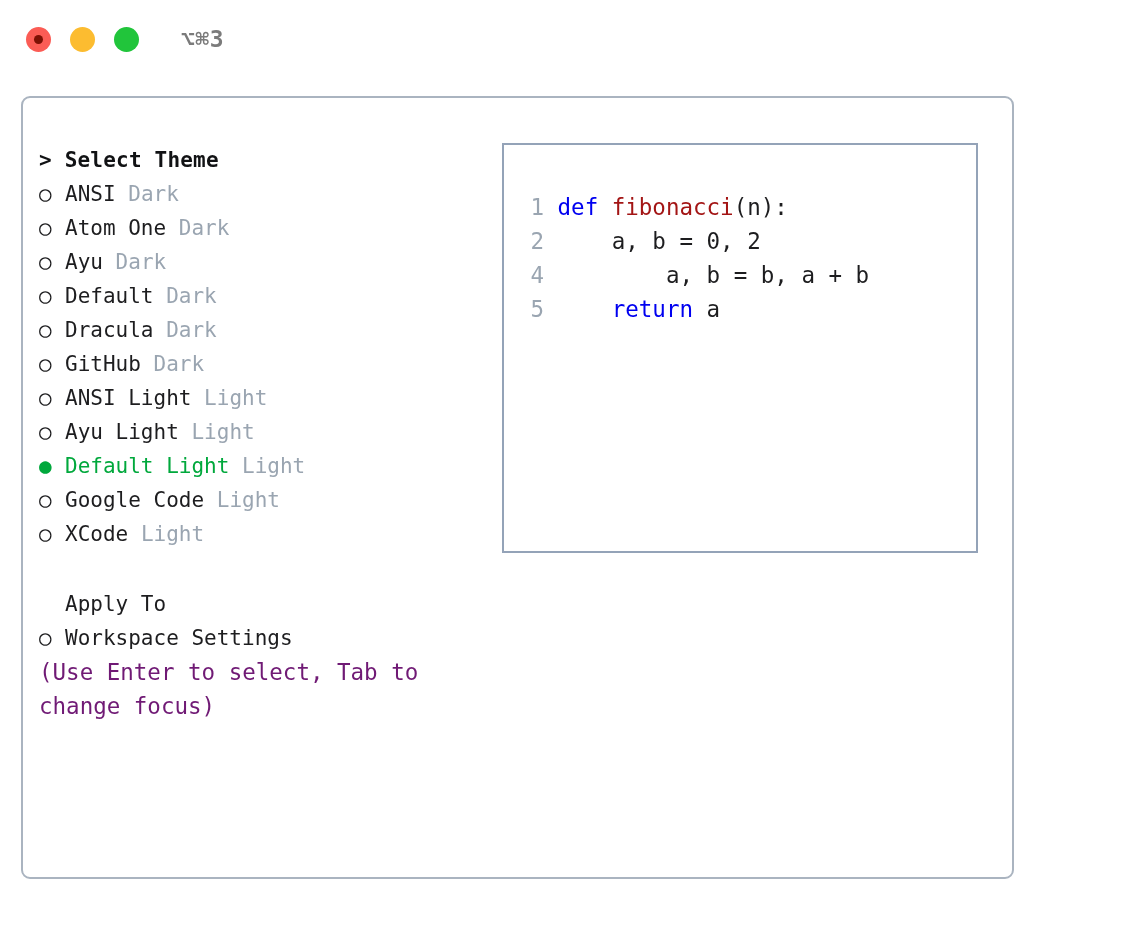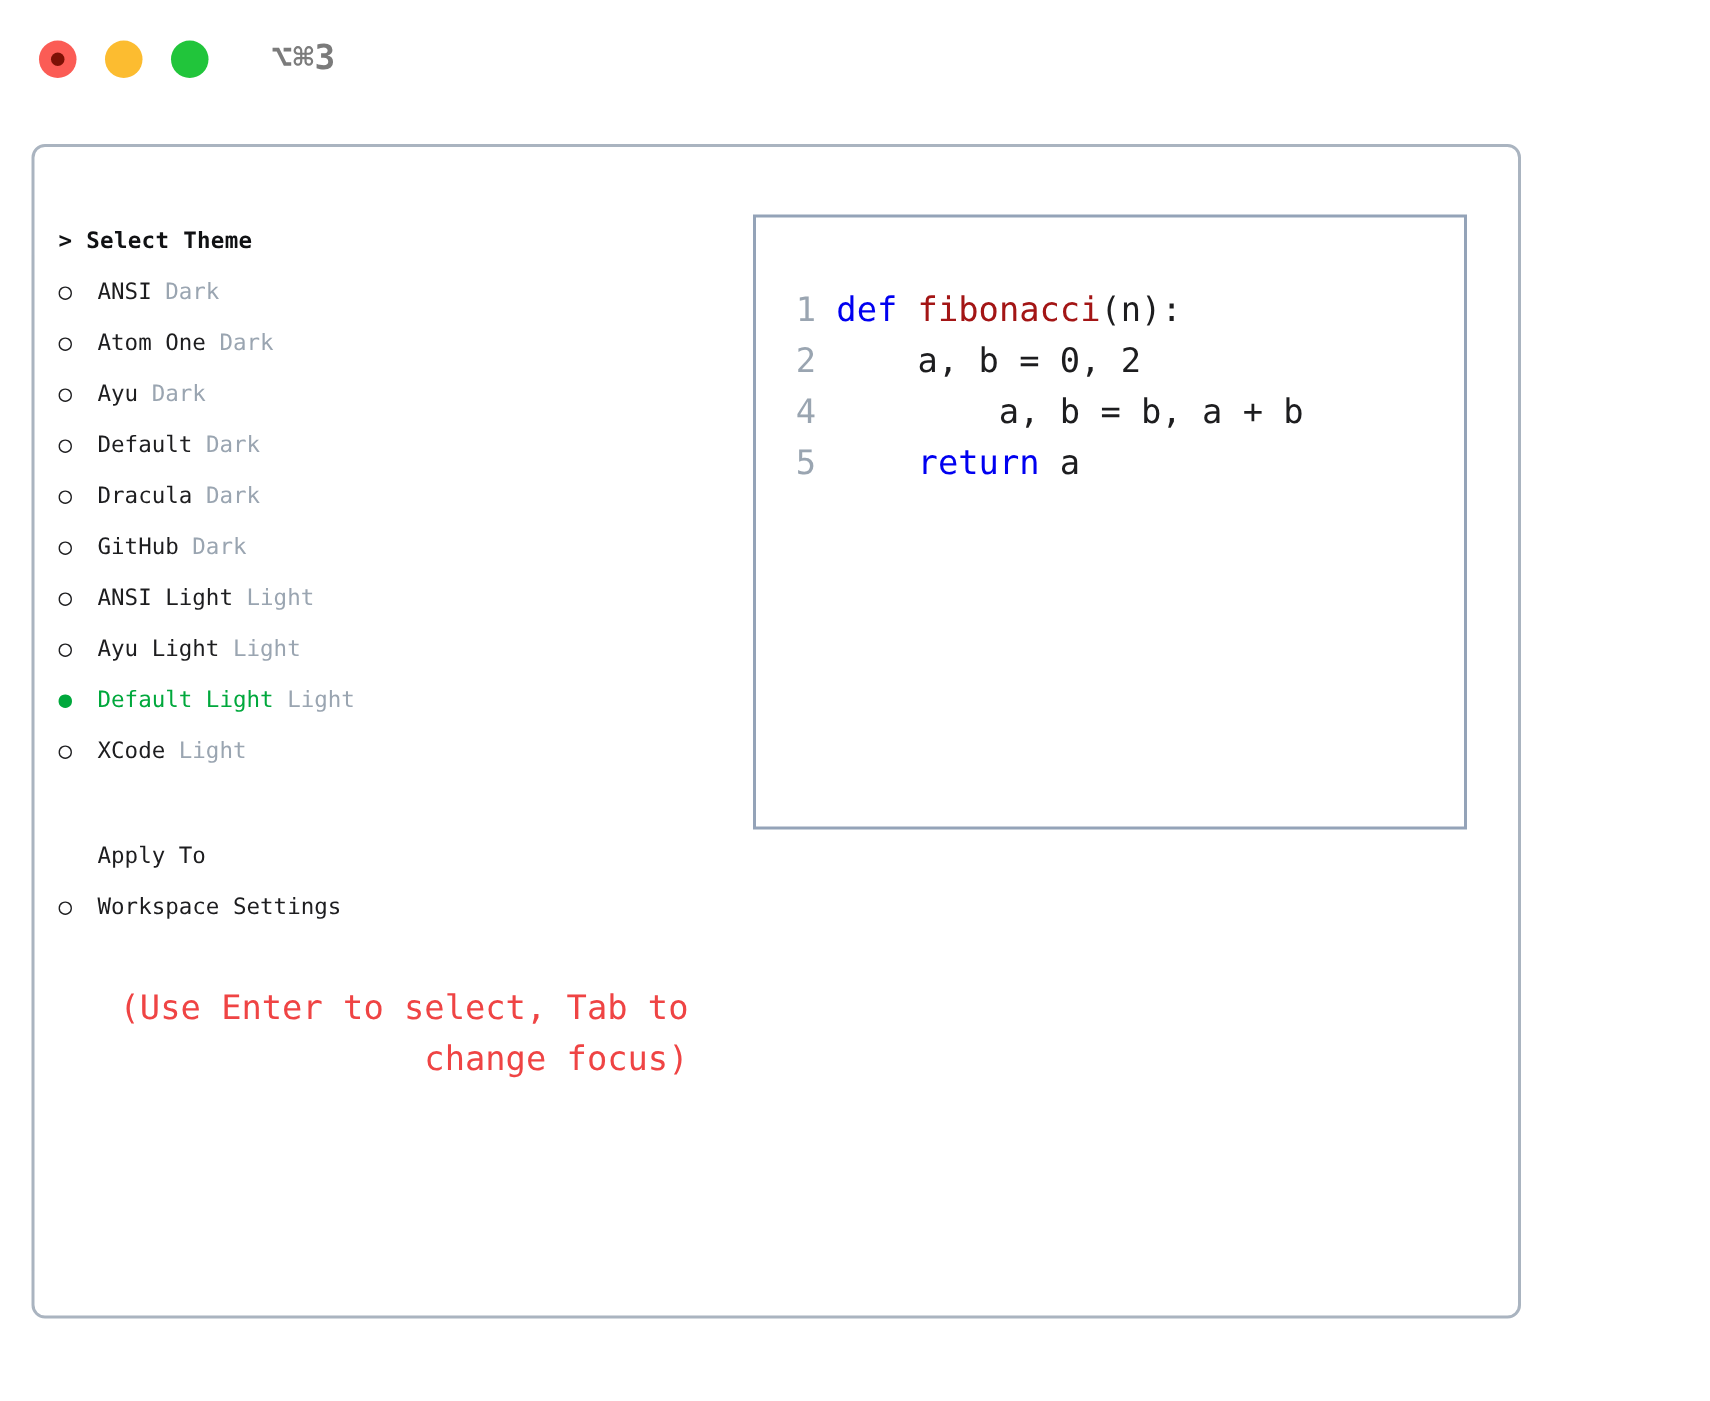--- a/index.html
+++ b/index.html
@@ -85,21 +85,21 @@
 
   
   .left-col {
     position: absolute;
     left: 16px;
     top: 45px;
     width: 440px;
   }
 
   .row {
-    font-size: 15px;
+    font-size: 21px;
     line-height: 34px;
     color: #1d1d1f;
     white-space: pre;
     height: 34px;
   }
   .row.heading {
     font-weight: bold;
     color: #111214;
     letter-spacing: 0.2px;
   }
@@ -107,27 +107,25 @@
     display: inline-block;
     width: 26px;
   }
   .dim { color: #9aa5b1; }
   .sel { color: #00a83c; }
   .sel-marker { color: #00a83c; }
 
   .section-gap { height: 36px; }
 
   .hint {
-    margin-top: 34px;
     font-size: 22.5px;
     line-height: 34px;
-    color: #ef4444;
+    color: #701a75;
     width: 420px;
     white-space: pre-wrap;
-    text-align: right;
   }
 
   
   .right-col {
     position: absolute;
     left: 479px;
     top: 45px;
     width: 490px;
   }
   .preview-title {
@@ -188,20 +186,21 @@
         <div id="theme-list">
             <div class="row"><span class="marker">○ </span><span>ANSI</span> <span class="dim">Dark</span></div>
             <div class="row"><span class="marker">○ </span><span>Atom One</span> <span class="dim">Dark</span></div>
             <div class="row"><span class="marker">○ </span><span>Ayu</span> <span class="dim">Dark</span></div>
             <div class="row"><span class="marker">○ </span><span>Default</span> <span class="dim">Dark</span></div>
             <div class="row"><span class="marker">○ </span><span>Dracula</span> <span class="dim">Dark</span></div>
             <div class="row"><span class="marker">○ </span><span>GitHub</span> <span class="dim">Dark</span></div>
             <div class="row"><span class="marker">○ </span><span>ANSI Light</span> <span class="dim">Light</span></div>
             <div class="row"><span class="marker">○ </span><span>Ayu Light</span> <span class="dim">Light</span></div>
             <div class="row"><span class="marker sel-marker">● </span><span class="sel">Default Light</span> <span class="dim">Light</span></div>
+            <div class="row"><span class="marker">○ </span><span>Google Code</span> <span class="dim">Light</span></div>
             <div class="row"><span class="marker">○ </span><span>XCode</span> <span class="dim">Light</span></div>
           </div>
 
         <div class="section-gap"></div>
 
         <div class="row" style="padding-left:26px">Apply To</div>
 
         <div id="apply-list">
             <div class="row"><span class="marker">○ </span><span>Workspace Settings</span></div>
           </div>

